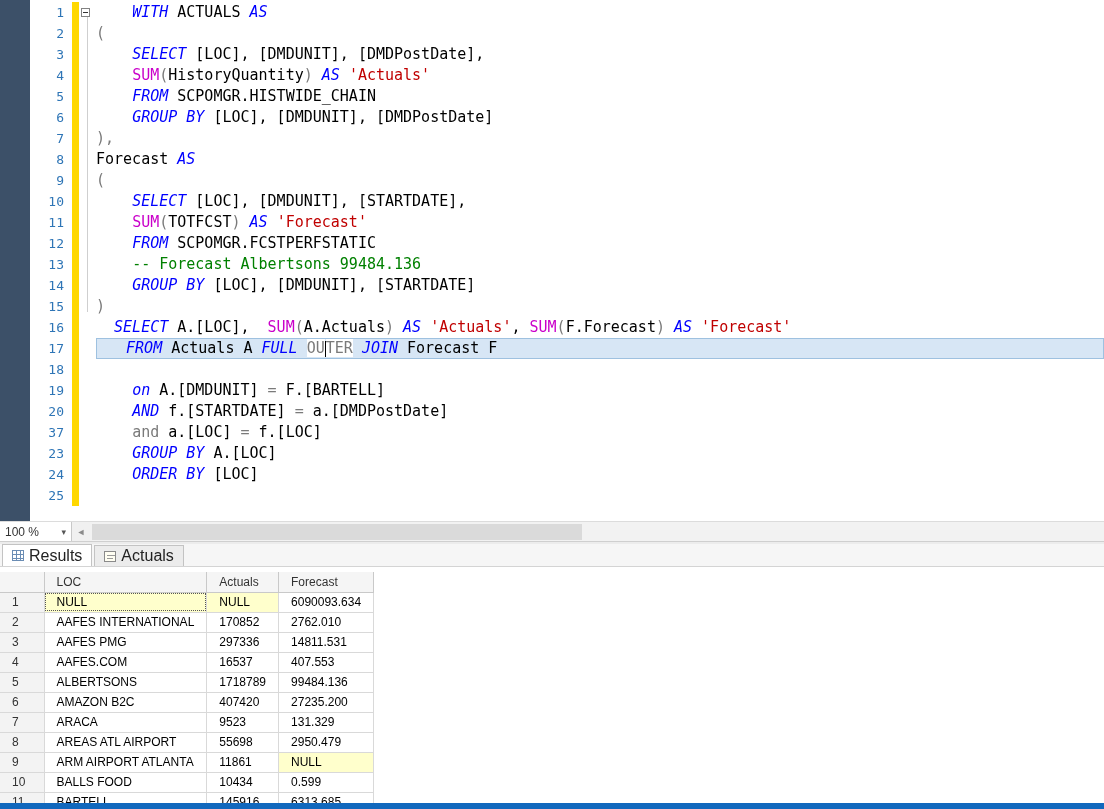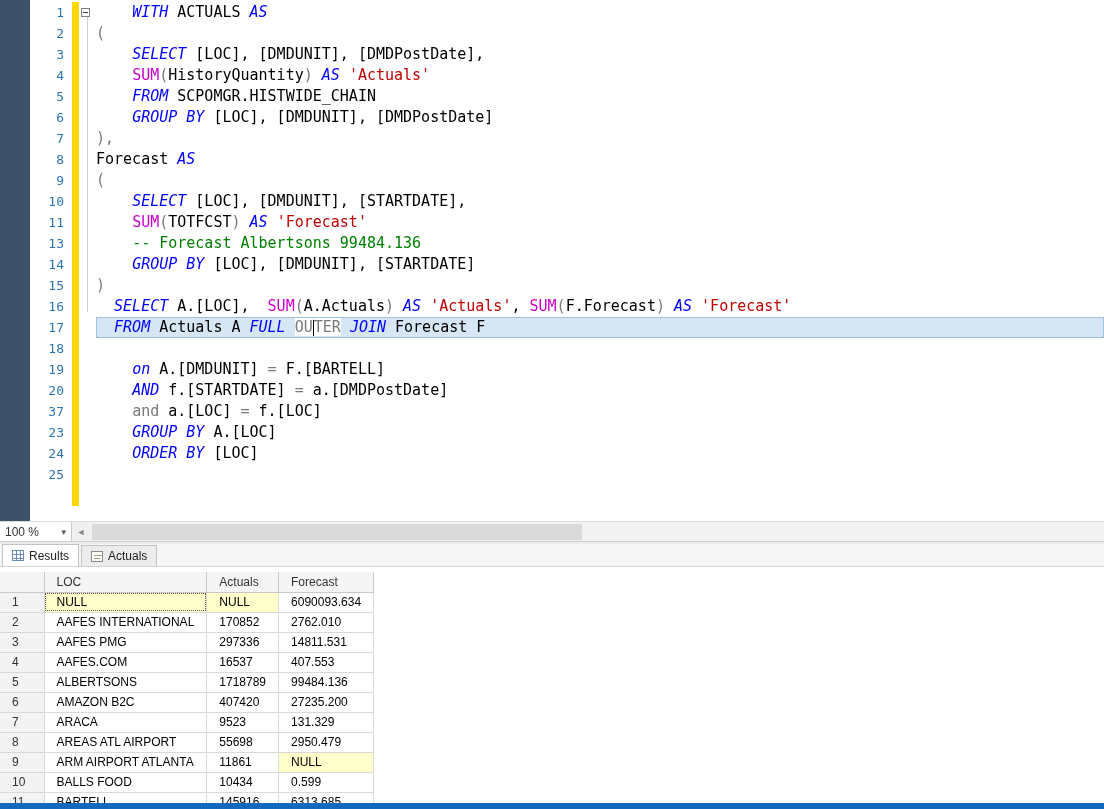--- a/index.html
+++ b/index.html
@@ -20,41 +20,41 @@
   .lines{position:relative;padding-top:2px;}
   .editor-line{display:flex;height:21px;line-height:21px;white-space:pre;
     font-family:"DejaVu Sans Mono","Liberation Mono",monospace;font-size:15px;}
   .eln{flex:0 0 72px;width:72px;text-align:right;padding-right:8px;color:#2e75b6;
     font-size:13px;line-height:21px;}
   .efold{flex:0 0 24px;width:24px;position:relative;}
   .fold-box{position:absolute;left:9px;top:6px;width:9px;height:9px;border:1px solid #828282;
     background-color:#fff;background-image:linear-gradient(#333,#333);
     background-size:5px 1px;background-position:center;background-repeat:no-repeat;}
   .ecode{flex:1 1 auto;color:var(--id);}
-  .ecode.active{background:#d7e6f5;box-shadow:inset 0 0 0 1px #9ec1e0;}
+  .ecode.active{background:#d7e6f5;box-shadow:inset 0 0 0 1px #9ec1e0;padding-left:12px;}
   .tk-kw{color:var(--kw);font-style:italic;} .tk-fn{color:var(--fn);} .tk-str{color:var(--str);}
   .tk-com{color:var(--com);} .tk-id{color:var(--id);} .tk-op{color:var(--op);}
   .tk-box{background:#fff;}
   .caret{display:inline-block;width:1px;height:16px;background:#000;vertical-align:middle;}
 
   
   .hscroll{height:20px;display:flex;background:#14b8a6;border-top:1px solid #dcdcdc;}
   .zoom{width:72px;background:#fff;border-right:1px solid #c8c8c8;display:flex;
     align-items:center;gap:4px;padding:0 5px;font-size:12px;color:#333;}
   .zoom .chev{margin-left:auto;font-size:9px;color:#555;}
   .scroll-btn{width:18px;display:flex;align-items:center;justify-content:center;
     color:#8a8a8a;font-size:9px;background:#f0f0f0;}
   .htrack{flex:1;position:relative;background:#f2f2f2;}
   .hthumb{position:absolute;left:2px;top:2px;height:16px;width:490px;background:#dadada;}
 
   
   .splitter{height:3px;background:#ececec;border-top:1px solid #cfcfcf;}
   .tabstrip{height:23px;background:#f6f6f6;display:flex;align-items:flex-end;
     padding-left:2px;gap:2px;border-bottom:1px solid #d4d4d4;}
-  .tab{height:21px;display:flex;align-items:center;gap:5px;padding:0 9px;font-size:12px;
+  .tab{height:21px;display:flex;align-items:center;gap:5px;padding:0 9px;font-size:16px;
     border:1px solid #c3c3c3;border-bottom:none;background:#ececec;color:#222;}
   .tab.selected{background:#fff;height:22px;}
   .icon-grid{width:12px;height:11px;border:1px solid #6b8db4;background-color:#fff;
     background-image:repeating-linear-gradient(to right,transparent 0 3px,#6b8db4 3px 4px),
                      repeating-linear-gradient(to bottom,transparent 0 3px,#6b8db4 3px 4px);}
   .icon-msg{width:12px;height:11px;border:1px solid #8a8a8a;background-color:#fffef2;
     background-image:linear-gradient(#9a9a9a,#9a9a9a),linear-gradient(#9a9a9a,#9a9a9a);
     background-size:8px 1px,6px 1px;background-position:2px 3px,2px 6px;background-repeat:no-repeat;}
 
   
@@ -82,20 +82,21 @@
       <div class="editor-line"><span class="eln">2</span><span class="efold"></span><span class="ecode"><span class="tk-op">(</span></span></div>
       <div class="editor-line"><span class="eln">3</span><span class="efold"></span><span class="ecode"><span class="tk-id">    </span><span class="tk-kw">SELECT</span><span class="tk-id"> [LOC], [DMDUNIT], [DMDPostDate],</span></span></div>
       <div class="editor-line"><span class="eln">4</span><span class="efold"></span><span class="ecode"><span class="tk-id">    </span><span class="tk-fn">SUM</span><span class="tk-op">(</span><span class="tk-id">HistoryQuantity</span><span class="tk-op">)</span><span class="tk-id"> </span><span class="tk-kw">AS</span><span class="tk-id"> </span><span class="tk-str">'Actuals'</span></span></div>
       <div class="editor-line"><span class="eln">5</span><span class="efold"></span><span class="ecode"><span class="tk-id">    </span><span class="tk-kw">FROM</span><span class="tk-id"> SCPOMGR.HISTWIDE_CHAIN</span></span></div>
       <div class="editor-line"><span class="eln">6</span><span class="efold"></span><span class="ecode"><span class="tk-id">    </span><span class="tk-kw">GROUP BY</span><span class="tk-id"> [LOC], [DMDUNIT], [DMDPostDate]</span></span></div>
       <div class="editor-line"><span class="eln">7</span><span class="efold"></span><span class="ecode"><span class="tk-op">),</span></span></div>
       <div class="editor-line"><span class="eln">8</span><span class="efold"></span><span class="ecode"><span class="tk-id">Forecast </span><span class="tk-kw">AS</span></span></div>
       <div class="editor-line"><span class="eln">9</span><span class="efold"></span><span class="ecode"><span class="tk-op">(</span></span></div>
       <div class="editor-line"><span class="eln">10</span><span class="efold"></span><span class="ecode"><span class="tk-id">    </span><span class="tk-kw">SELECT</span><span class="tk-id"> [LOC], [DMDUNIT], [STARTDATE],</span></span></div>
       <div class="editor-line"><span class="eln">11</span><span class="efold"></span><span class="ecode"><span class="tk-id">    </span><span class="tk-fn">SUM</span><span class="tk-op">(</span><span class="tk-id">TOTFCST</span><span class="tk-op">)</span><span class="tk-id"> </span><span class="tk-kw">AS</span><span class="tk-id"> </span><span class="tk-str">'Forecast'</span></span></div>
+      <div class="editor-line"><span class="eln">12</span><span class="efold"></span><span class="ecode"><span class="tk-id">    </span><span class="tk-kw">FROM</span><span class="tk-id"> SCPOMGR.FCSTPERFSTATIC</span></span></div>
       <div class="editor-line"><span class="eln">13</span><span class="efold"></span><span class="ecode"><span class="tk-id">    </span><span class="tk-com">-- Forecast Albertsons 99484.136</span></span></div>
       <div class="editor-line"><span class="eln">14</span><span class="efold"></span><span class="ecode"><span class="tk-id">    </span><span class="tk-kw">GROUP BY</span><span class="tk-id"> [LOC], [DMDUNIT], [STARTDATE]</span></span></div>
       <div class="editor-line"><span class="eln">15</span><span class="efold"></span><span class="ecode"><span class="tk-op">)</span></span></div>
       <div class="editor-line"><span class="eln">16</span><span class="efold"></span><span class="ecode"><span class="tk-id">  </span><span class="tk-kw">SELECT</span><span class="tk-id"> A.[LOC],  </span><span class="tk-fn">SUM</span><span class="tk-op">(</span><span class="tk-id">A.Actuals</span><span class="tk-op">)</span><span class="tk-id"> </span><span class="tk-kw">AS</span><span class="tk-id"> </span><span class="tk-str">'Actuals'</span><span class="tk-id">, </span><span class="tk-fn">SUM</span><span class="tk-op">(</span><span class="tk-id">F.Forecast</span><span class="tk-op">)</span><span class="tk-id"> </span><span class="tk-kw">AS</span><span class="tk-id"> </span><span class="tk-str">'Forecast'</span></span></div>
       <div class="editor-line"><span class="eln">17</span><span class="efold"></span><span class="ecode active"><span class="tk-id">  </span><span class="tk-kw">FROM</span><span class="tk-id"> Actuals A </span><span class="tk-kw">FULL</span><span class="tk-id"> </span><span class="tk-op tk-box">OU</span><span class="caret"></span><span class="tk-op tk-box">TER</span><span class="tk-id"> </span><span class="tk-kw">JOIN</span><span class="tk-id"> Forecast F</span></span></div>
       <div class="editor-line"><span class="eln">18</span><span class="efold"></span><span class="ecode"></span></div>
       <div class="editor-line"><span class="eln">19</span><span class="efold"></span><span class="ecode"><span class="tk-id">    </span><span class="tk-kw">on</span><span class="tk-id"> A.[DMDUNIT] </span><span class="tk-op">=</span><span class="tk-id"> F.[BARTELL]</span></span></div>
       <div class="editor-line"><span class="eln">20</span><span class="efold"></span><span class="ecode"><span class="tk-id">    </span><span class="tk-kw">AND</span><span class="tk-id"> f.[STARTDATE] </span><span class="tk-op">=</span><span class="tk-id"> a.[DMDPostDate]</span></span></div>
       <div class="editor-line"><span class="eln">37</span><span class="efold"></span><span class="ecode"><span class="tk-id">    </span><span class="tk-op">and</span><span class="tk-id"> a.[LOC] </span><span class="tk-op">=</span><span class="tk-id"> f.[LOC]</span></span></div>
       <div class="editor-line"><span class="eln">23</span><span class="efold"></span><span class="ecode"><span class="tk-id">    </span><span class="tk-kw">GROUP BY</span><span class="tk-id"> A.[LOC]</span></span></div>

